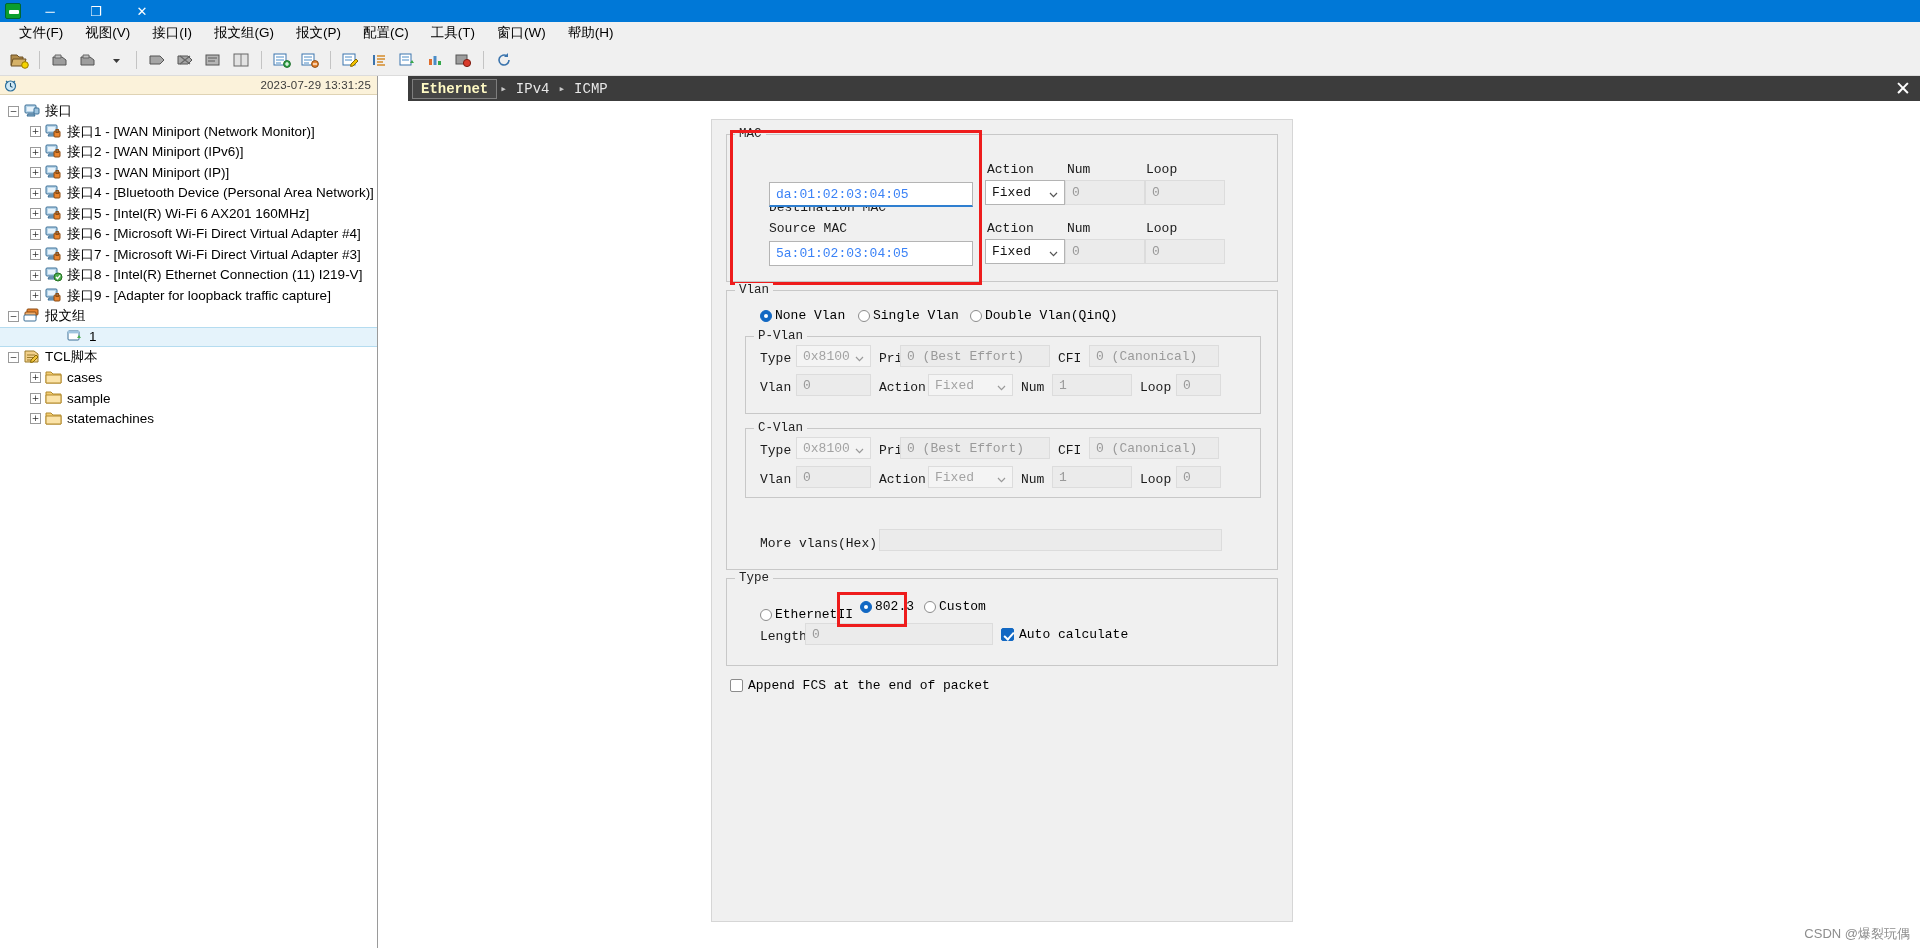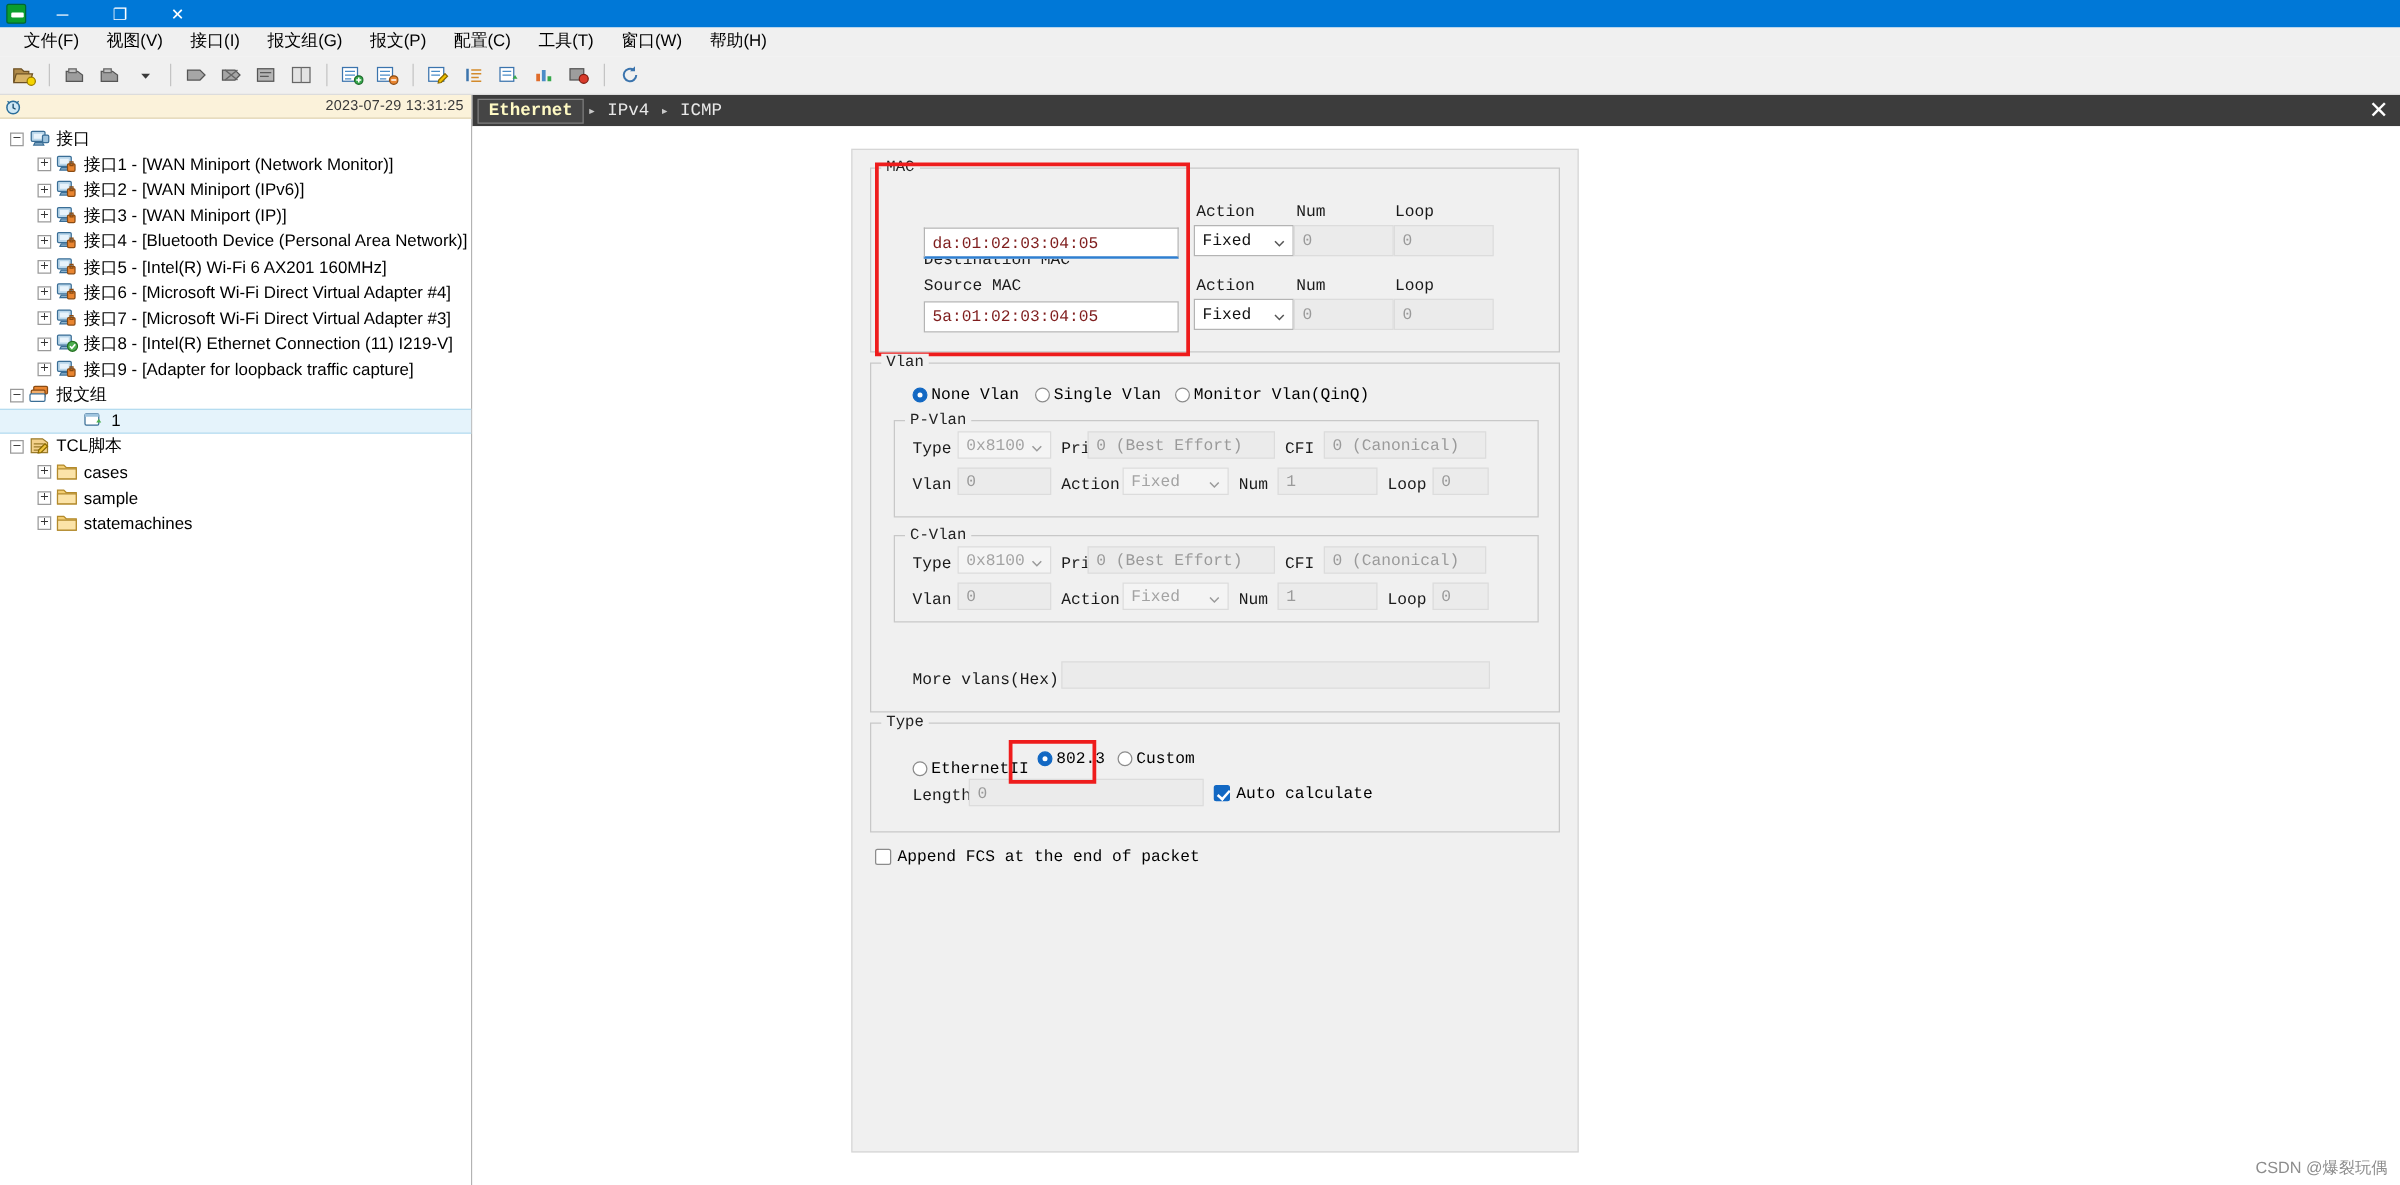--- a/index.html
+++ b/index.html
@@ -41,21 +41,21 @@
   .menubar .mi { padding:2px 11px; white-space:nowrap; }
   
   .toolbar {
     height:31px; background:#f0f0f0; display:flex; align-items:center;
     padding-left:6px; gap:2px; border-bottom:1px solid #dcdcdc;
   }
   .tb { width:26px;height:24px;display:flex;align-items:center;justify-content:center; }
   .tbsep { width:1px;height:18px;background:#c4c4c4;margin:0 5px; }
   .tb svg { display:block; }
   
-  .body-wrap { display:flex; height:calc(948px - 22px - 23px - 31px); }
+  .body-wrap { display:flex; height:calc(948px - 22px - 23px - 31px);gap:30px; }
   
   .sidebar {
     width:378px; flex:0 0 378px; background:#fff;
     border-right:1px solid #9a9a9a;
     display:flex; flex-direction:column;
   }
   .sb-head {
     height:19px; background:#fbf2da; border-bottom:1px solid #dfd3b4;
     display:flex; align-items:center; font-size:11.5px; color:#3a3a3a;
     padding:0 6px 0 4px;
@@ -103,21 +103,21 @@
   .grp > .glabel {
     position:absolute; top:-8px; left:8px; background:#f0f0f0;
     padding:0 4px; font-size:12.5px; color:#222;
   }
   .redbox { position:absolute; border:3px solid #ee1c1c; pointer-events:none; }
   .flabel { position:absolute; font-size:13px; color:#1a1a1a; white-space:nowrap; }
   .finput {
     position:absolute; background:#fff; border:1px solid #b4b4b4;
     border-bottom:2px solid #2f7fd0;
     font-family:"Liberation Mono", monospace; font-size:13px;
-    display:flex; align-items:center; padding-left:6px; color:#7f1d1d;
+    display:flex; align-items:center; padding-left:6px; color:#3b82f6;
   }
   .finput.plain { border-bottom:1px solid #b4b4b4; }
   .finput.dis {
     background:#ebebeb; border:1px solid #dcdcdc; color:#9a9a9a;
   }
   .fsel {
     position:absolute; background:#fff; border:1px solid #b4b4b4;
     font-family:"Liberation Mono", monospace; font-size:13px;
     display:flex; align-items:center; padding-left:6px; color:#111;
   }
@@ -532,21 +532,21 @@
           <div class="radio on" style="left:33px; top:17px;">
             <span class="rd"></span>
             <span>None Vlan</span>
           </div>
           <div class="radio" style="left:131px; top:17px;">
             <span class="rd"></span>
             <span>Single Vlan</span>
           </div>
           <div class="radio" style="left:243px; top:17px;">
             <span class="rd"></span>
-            <span>Monitor Vlan(QinQ)</span>
+            <span>Double Vlan(QinQ)</span>
           </div>
 
           <div class="grp" style="left:18px; top:45px; right:16px; height:78px;padding-left:32px;">
             <div class="glabel">P-Vlan</div>
             <div class="flabel" style="left:14px; top:14px;">Type</div>
             <div class="fsel dis" style="left:50px; top:8px; width:75px; height:22px;">
               <span>0x8100</span>
               <span class="arw"><svg width="9" height="9" viewBox="0 0 9 9">
                     <path d="M1 3l3.5 3.6L8 3" fill="none" stroke="#9a9a9a" stroke-width="1.2"></path>
                   </svg></span>

